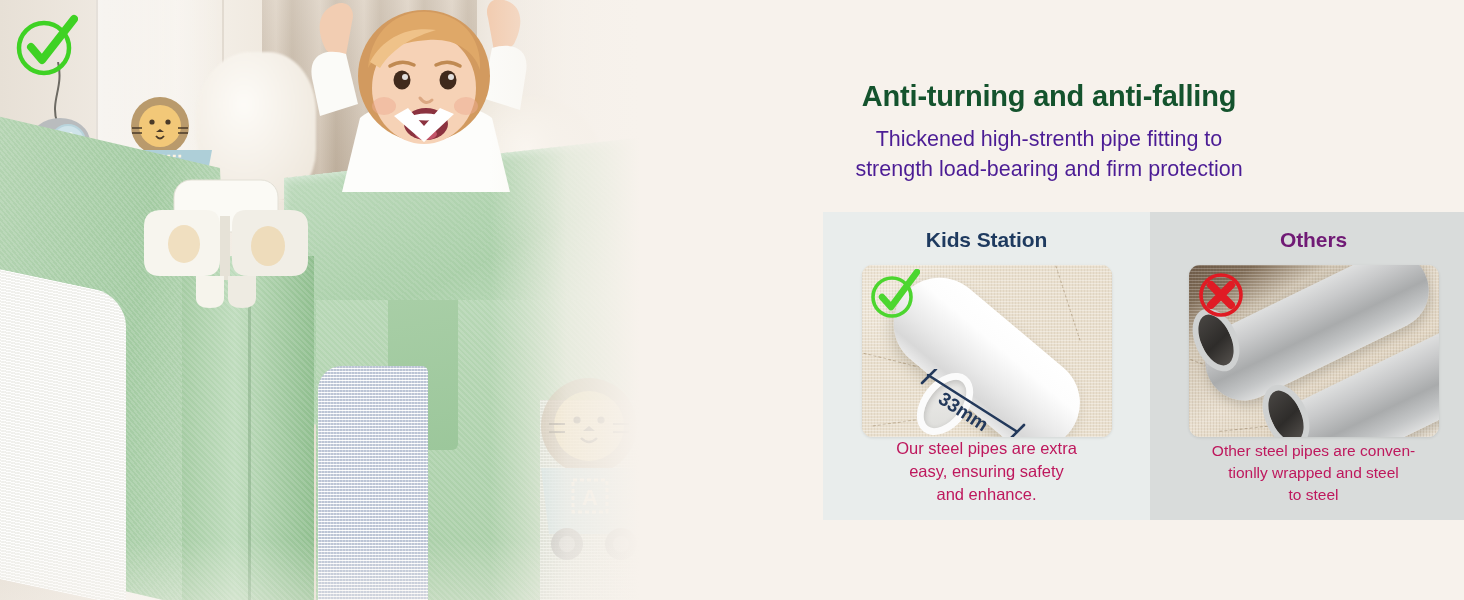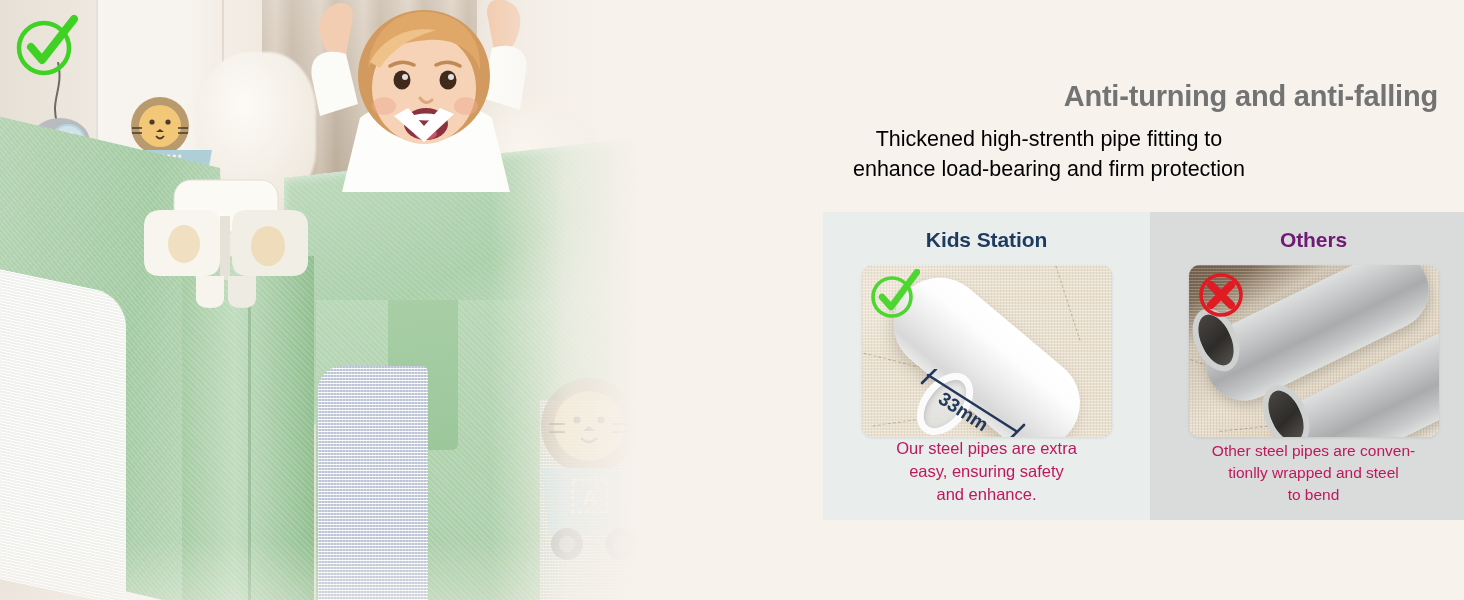--- a/index.html
+++ b/index.html
@@ -166,29 +166,29 @@
   .check-badge-photo { position: absolute; left: 14px; top: 14px; width: 64px; height: 64px; }
 
   
   .content-pane {
     position: relative;
     flex: 1 1 auto;
     padding: 0;
   }
   .headline {
     position: absolute; left: 0; right: 26px; top: 80px;
-    text-align: right;
+    text-align: center;
     font-size: 29px; font-weight: bold; letter-spacing: -.2px;
-    color: #737373;
+    color: #14532d;
   }
   .subhead {
     position: absolute; left: 0; right: 26px; top: 124px;
     text-align: center;
     font-size: 21.5px; line-height: 30px; font-weight: normal;
-    color: #000000;
+    color: #4c1d95;
   }
 
   .compare-card {
     position: absolute; left: 133px; top: 212px;
     width: 684px; height: 308px;
     border-radius: 14px;
     overflow: hidden;
     display: flex;
     padding-left: 30px;
   }
@@ -443,21 +443,21 @@
       </svg>
     </div>
   </div>
 
   <div class="content-pane">
 
     <h1 class="headline">Anti-turning and anti-falling</h1>
 
     <div class="subhead">
       <div>Thickened high-strenth pipe fitting to</div>
-      <div>enhance load-bearing and firm protection</div>
+      <div>strength load-bearing and firm protection</div>
     </div>
 
     <div class="compare-card">
 
       <div class="compare-col col-good">
         <div class="col-title">Kids Station</div>
 
         <div class="thumb">
           <div class="quilt">
             <hr class="stitch" style="left:120px;top:4px;transform:rotate(72deg);">
@@ -504,19 +504,19 @@
 
           <svg class="badge-x" viewBox="0 0 52 52">
             <circle cx="26" cy="26" r="20" fill="none" stroke="#e01b24" stroke-width="3.6"></circle>
             <path d="M16 16 L36 36 M36 16 L16 36" stroke="#e01b24" stroke-width="8" stroke-linecap="round"></path>
           </svg>
         </div>
 
         <div class="col-caption">
           <div>Other steel pipes are conven-</div>
           <div>tionlly wrapped and steel</div>
-          <div>to bend</div>
+          <div>to steel</div>
         </div>
       </div>
 
     </div>
   </div>
 </div>
 
 </body></html>

